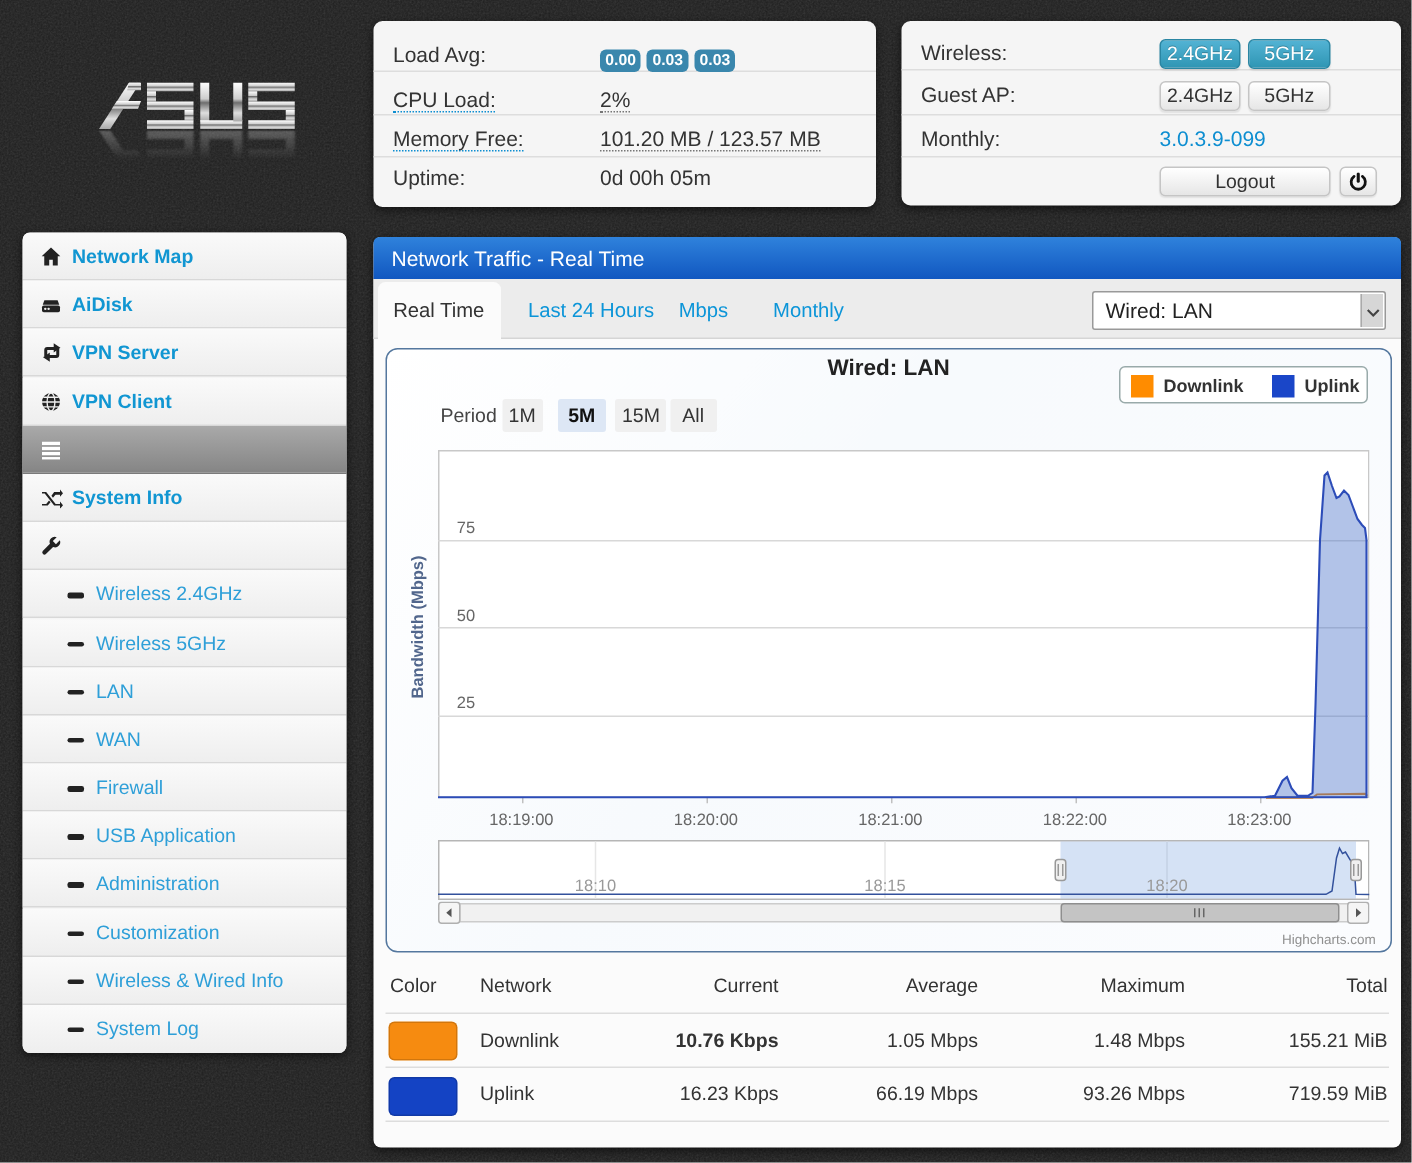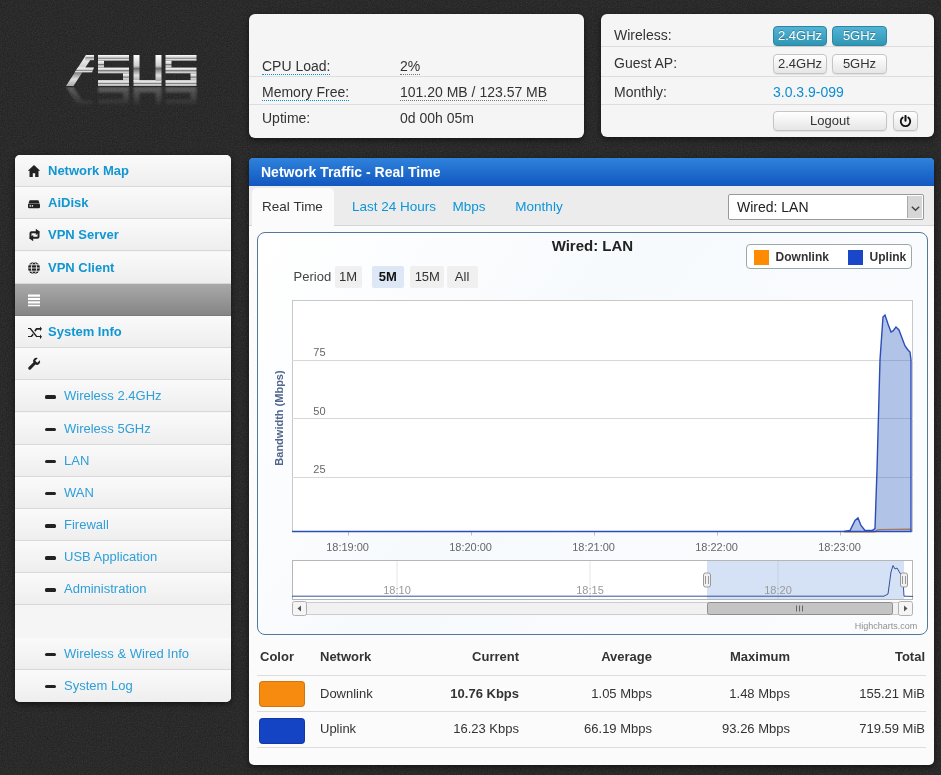--- a/index.html
+++ b/index.html
@@ -22,46 +22,46 @@
 #menu{position:absolute;left:15px;top:155px;width:216px;height:547px;background:#f5f5f5;border-radius:5px;box-shadow:0 2px 6px rgba(0,0,0,.55);overflow:hidden}
 .mi{position:absolute;left:0;width:100%;height:32px;line-height:32px;background:linear-gradient(#fafafa,#eeeeee);border-bottom:1px solid #d8d8d8;font-size:13px;font-weight:bold;color:#1196d2;white-space:nowrap}
 .mi svg{position:absolute;left:12px;top:9px}
 .mi .t{position:absolute;left:33px}
 .mi.sub{font-weight:normal;color:#2e9fd8}
 .mi.sub .t{left:49px}
 .dash{position:absolute;left:30px;top:15px;width:11px;height:3.5px;background:#222;border-radius:1.5px}
 .mi.sel{background:linear-gradient(#a9a9a9,#858585);color:#fff;border-bottom:1px solid #7a7a7a}
 
 #main{position:absolute;left:249px;top:158px;width:685px;height:607px;background:#fbfbfb;border-radius:5px;box-shadow:0 2px 6px rgba(0,0,0,.55)}
-#hdr{position:absolute;left:0;top:0;width:100%;height:28px;line-height:28px;background:linear-gradient(#2f82dc,#1157c0);border-radius:4px 4px 0 0;color:#fff;font-size:14px;font-weight:bold;text-indent:12px}
+#hdr{position:absolute;left:0;top:0;width:100%;height:28px;line-height:28px;background:linear-gradient(#2f82dc,#1157c0);border-radius:4px 4px 0 0;color:#fff;font-size:14px;font-weight:normal;text-indent:12px}
 #tabbar{position:absolute;left:0;top:28px;width:100%;height:40px;background:#ececec;border-bottom:1px solid #d5d5d5}
 .tab{position:absolute;top:2px;height:38px;line-height:38px;font-size:13.5px;color:#0c95d8;text-align:center}
 .tab.act{background:#fbfbfb;color:#333;border-radius:5px 5px 0 0}
 #sel{position:absolute;left:479px;top:35.5px;width:196px;height:26px;background:#fff;border:1px solid #999;border-radius:2px}
 #sel .st{position:absolute;left:8px;top:0;line-height:24px;font-size:14px;color:#222}
 #sel .sb{position:absolute;right:1px;top:1px;bottom:1px;width:15px;background:#d6d6d6;border-left:1px solid #aaa}
 #sel .sb svg{position:absolute;left:2px;top:7px}
 
 #chart{position:absolute;left:7.6px;top:73.7px;width:671.6px;height:403.8px;border:1.5px solid #54779e;border-radius:8px;background:linear-gradient(125deg,#ffffff 0%,#f7fafd 40%,#fbfcfe 100%)}
 .ctitle{position:absolute;left:0;top:4px;width:100%;text-align:center;font-size:15px;font-weight:bold;color:#222}
 #legend{position:absolute;left:488px;top:11px;width:166px;height:25px;border:1px solid #9aa;border-radius:4px;background:#fff}
 .lsw{position:absolute;top:5px;width:15px;height:15px}
 .llb{position:absolute;top:0;line-height:25px;font-size:12px;color:#333;font-weight:bold}
 .period{position:absolute;top:33px;height:22px;line-height:22px;font-size:13px;color:#444}
 .pbtn{position:absolute;top:33px;height:22px;line-height:22px;font-size:13px;color:#333;text-align:center;background:#f0f0f0;border-radius:2px}
 .pbtn.on{background:#dde7f5;font-weight:bold;color:#111}
 #plot{position:absolute;left:34px;top:69px}
-.ylab{position:absolute;width:30px;text-align:right;font-size:11px;color:#666;z-index:3}
+.ylab{position:absolute;width:30px;text-align:center;font-size:11px;color:#666;z-index:3}
 #ytitle{position:absolute;left:-59px;top:179.5px;width:160px;text-align:center;transform:rotate(-90deg);font-size:11px;font-weight:bold;color:#51668c}
 .xlab{position:absolute;top:308px;width:60px;text-align:center;font-size:11px;color:#666}
 #nav{position:absolute;left:34px;top:329px}
 #sbar{position:absolute;left:34px;top:370px}
 #credits{position:absolute;right:10px;top:388px;font-size:9px;color:#909090}
 
-.th{position:absolute;font-size:13px;font-weight:bold;color:#333;height:30px;line-height:30px}
+.th{position:absolute;font-size:13px;font-weight:normal;color:#333;height:30px;line-height:30px}
 .td{position:absolute;font-size:13px;color:#333;height:36px;line-height:36px}
 .r{text-align:right;width:120px}
 .tline{position:absolute;left:8px;right:8px;border-bottom:1px solid #ddd}
 .sw{position:absolute;width:46px;height:26px;border-radius:4px;box-shadow:inset 0 0 0 1px rgba(0,0,0,.15)}
 </style>
 </head>
 <body>
 
 <svg width="941" height="775" style="position:absolute;left:0;top:0">
 <defs>
@@ -108,20 +108,24 @@
 <polygon points="99.5,25.2 130.5,25.2 130.5,31 99.5,31"></polygon>
 </g>
 </defs>
 <use href="#word" fill="url(#met)"></use>
 <g mask="url(#rmask)" style="filter:blur(0.8px)">
       <use href="#word" fill="#b0b0b0" transform="translate(0,63) scale(1,-1)"></use>
     </g>
 </svg>
 
 <div id="p1" class="panel">
+<div class="prow sep" style="top:0;height:34px">
+      <span class="lbl" style="line-height:44px">Load Avg:</span>
+      <span class="val" style="top:16px"><span class="badge">0.00</span><span class="badge">0.03</span><span class="badge">0.03</span></span>
+    </div>
 <div class="prow sep" style="top:34px;height:29px">
       <span class="lbl lnk" style="top:9.5px">CPU Load:</span>
       <span class="val dot" style="top:9.5px">2%</span>
     </div>
 <div class="prow sep" style="top:63px;height:28px">
       <span class="lbl lnk" style="top:7px">Memory Free:</span>
       <span class="val dot" style="top:7px">101.20 MB / 123.57 MB</span>
     </div>
 <div class="prow" style="top:91px;height:33px">
       <span class="lbl" style="line-height:26px">Uptime:</span>
@@ -229,20 +233,24 @@
       <span class="dash"></span>
       <span class="t">Firewall</span>
     </div>
 <div class="mi sub" style="top:386.2px">
       <span class="dash"></span>
       <span class="t">USB Application</span>
     </div>
 <div class="mi sub" style="top:418.4px">
       <span class="dash"></span>
       <span class="t">Administration</span>
+    </div>
+<div class="mi sub" style="top:450.5px">
+      <span class="dash"></span>
+      <span class="t">Customization</span>
     </div>
 <div class="mi sub" style="top:482.7px">
       <span class="dash"></span>
       <span class="t">Wireless &amp; Wired Info</span>
     </div>
 <div class="mi sub" style="top:514.9px;border-bottom:none">
       <span class="dash"></span>
       <span class="t">System Log</span>
     </div>
 </div>

